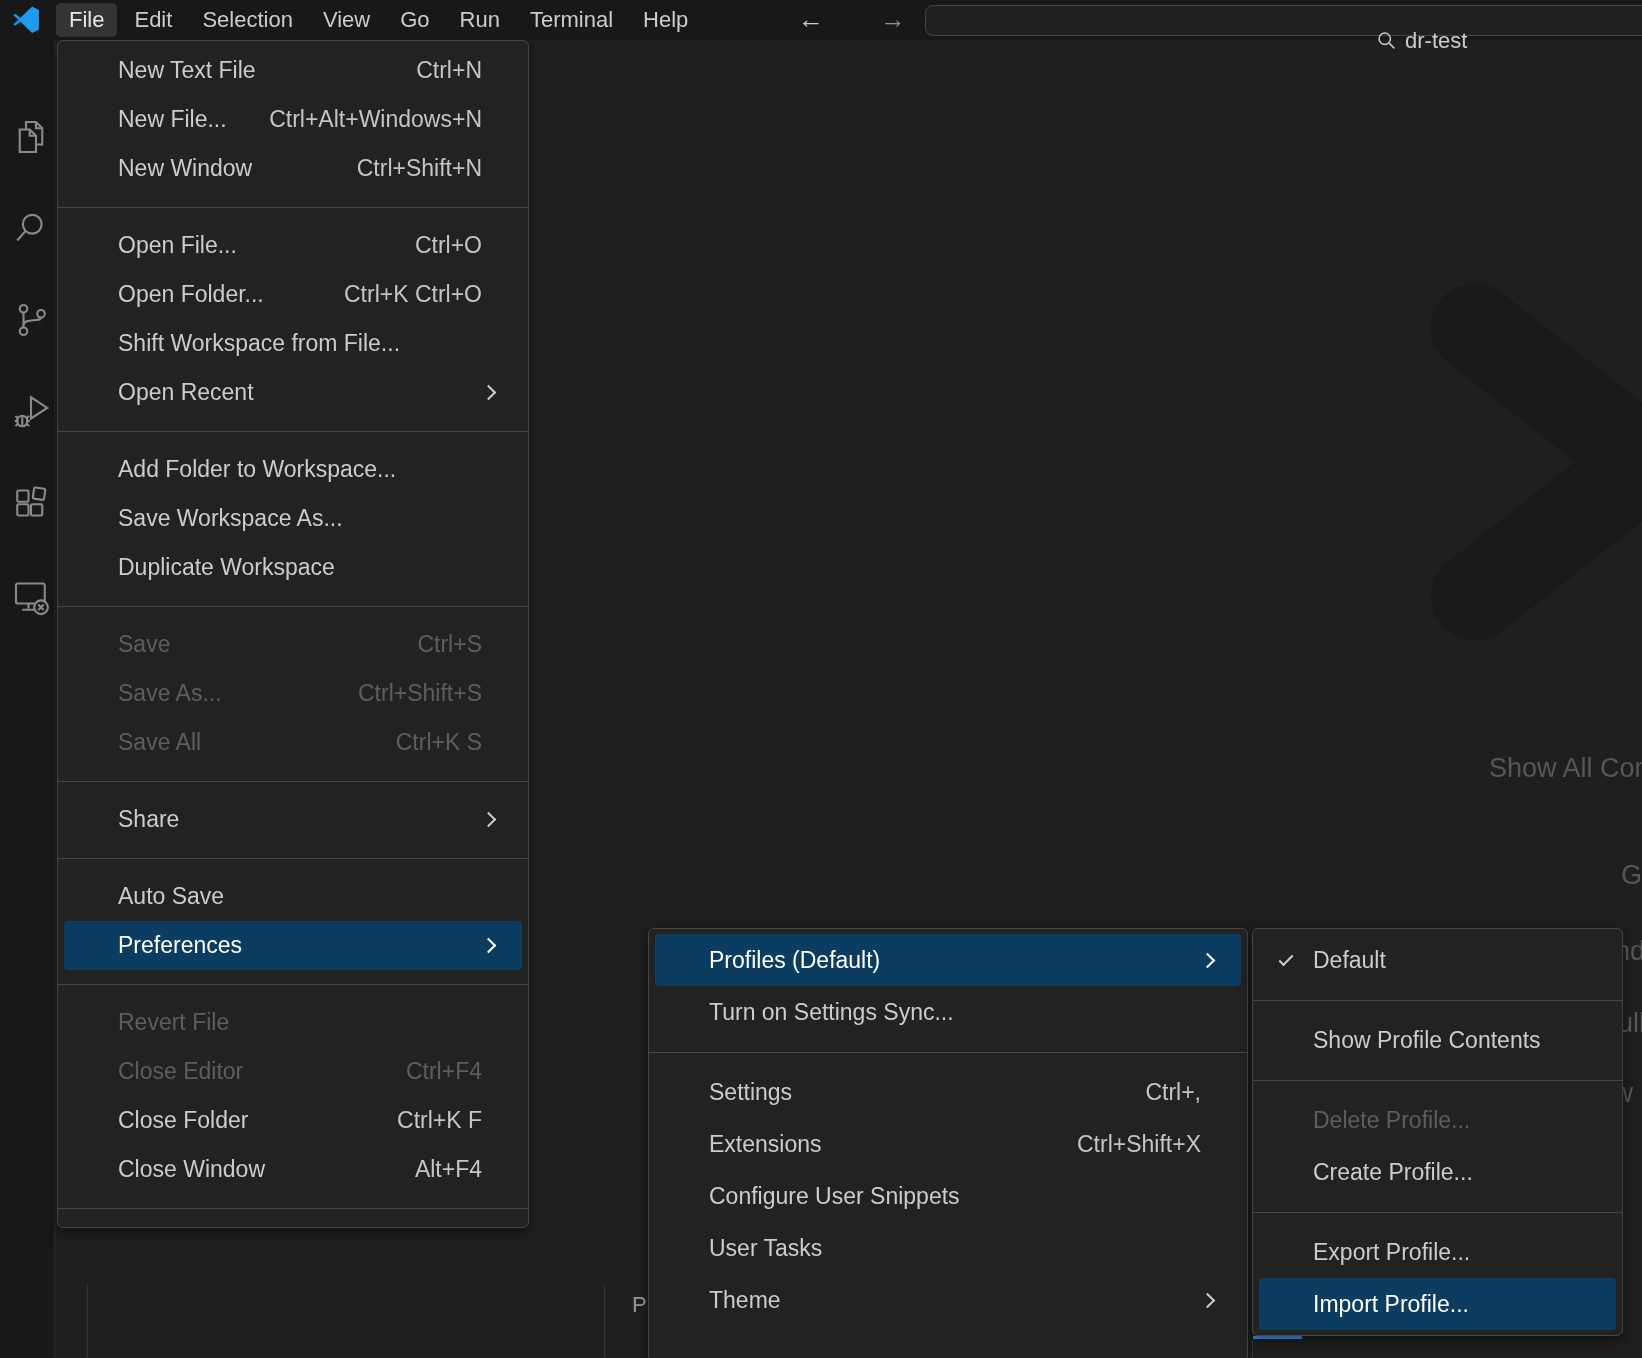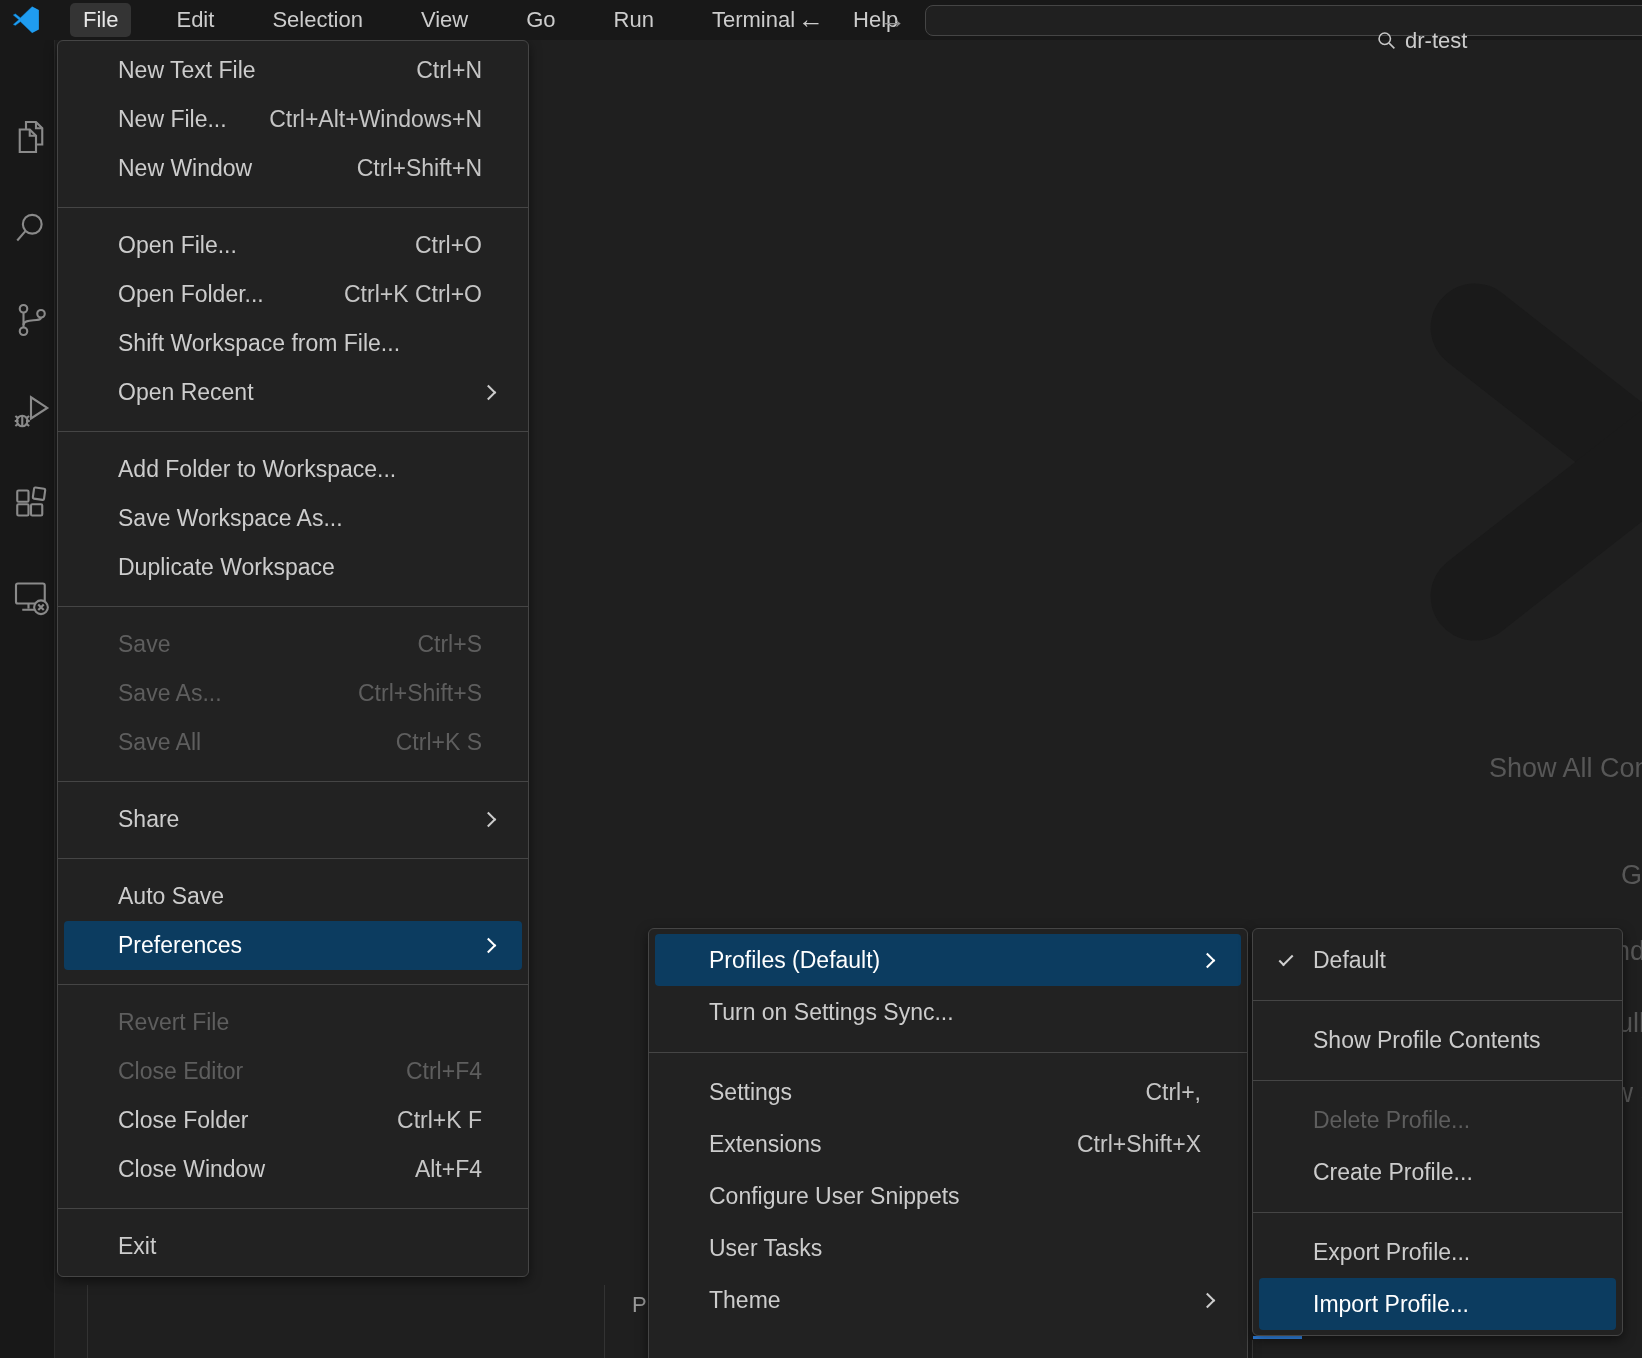--- a/index.html
+++ b/index.html
@@ -12,21 +12,21 @@
   }
 
   
   .titlebar {
     position:absolute; left:0; top:0; width:1642px; height:40px;
     background:#181818; display:flex; align-items:center; z-index:20;
   }
   .logo { width:28px; height:28px; margin:0 14px 0 12px; flex:0 0 auto; }
   .menubar { display:flex; align-items:center; height:40px; }
   .mb-item {
-    color:#cccccc; font-size:22px; padding:4px 13px; margin:0 16px;
+    color:#cccccc; font-size:22px; padding:4px 13px; margin:0 2px;
     border-radius:5px; white-space:nowrap; cursor:default;
   }
   .mb-item.active { background:#343434; color:#e7e7e7; }
   .nav-arrow { position:absolute; top:0; height:40px; line-height:38px; font-size:26px; color:#cccccc; }
   .nav-arrow.fwd { color:#8f8f8f; }
   .cmd-center {
     position:absolute; left:925px; top:5px; width:745px; height:31px;
     background:#202020; border:1px solid #454545; border-radius:8px;
   }
   .cmd-inner {
@@ -258,23 +258,20 @@
       </div>
       <div class="mi">
         <span class="lbl">Close Folder</span>
         <span class="sc">Ctrl+K F</span>
       </div>
       <div class="mi">
         <span class="lbl">Close Window</span>
         <span class="sc">Alt+F4</span>
       </div>
       <div class="sep"></div>
-      <div class="mi">
-        <span class="lbl">Exit</span>
-      </div>
     </div>
 
   <div class="menu m2" id="preferences-menu">
       <div class="mi hl">
         <span class="lbl">Profiles (Default)</span>
         <span class="chev"></span>
       </div>
       <div class="mi">
         <span class="lbl">Turn on Settings Sync...</span>
       </div>

